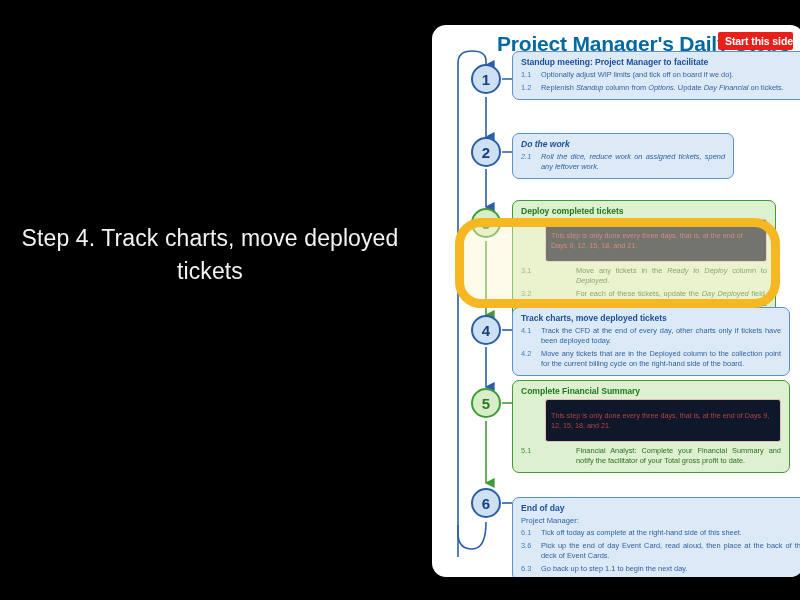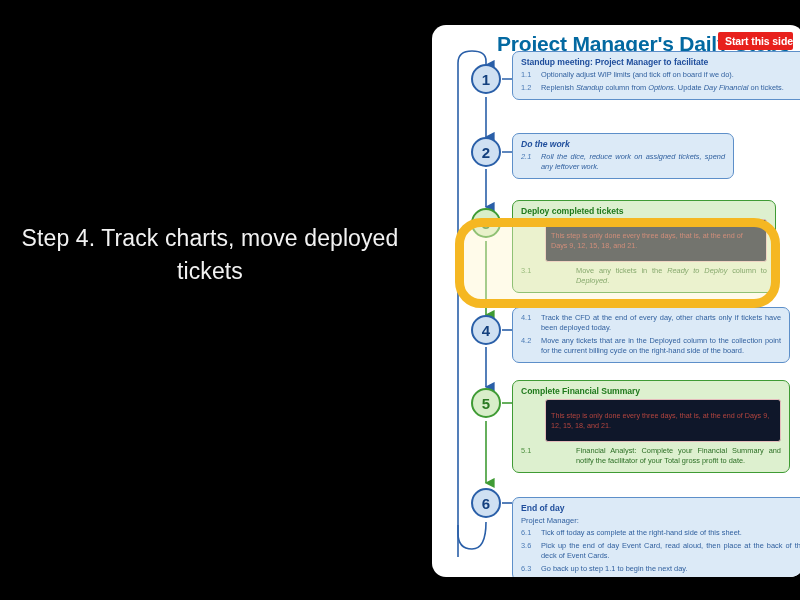--- a/index.html
+++ b/index.html
@@ -162,26 +162,31 @@
 
       <div class="step">
         <div class="circle green" style="left:39px;top:183px;">3</div>
         <div class="box green" style="left:80px;top:175px;width:264px;">
           <div class="bhead">Deploy completed tickets</div>
           <div class="note">This step is only done every three days, that is, at the end of Days 9, 12, 15, 18, and 21.</div>
           <div class="li">
             <span class="num">3.1</span>
             <span class="txt">Move any tickets in the <i>Ready to Deploy</i> column to <i>Deployed</i>.</span>
           </div>
+          <div class="li">
+            <span class="num">3.2</span>
+            <span class="txt">For each of these tickets, update the <i>Day Deployed</i> field, calculate <i>Lead Time</i>, turn over to read instructions on the back, and complete the last field on the front of the ticket.</span>
+          </div>
         </div>
       </div>
 
       <div class="step">
         <div class="circle" style="left:39px;top:290px;">4</div>
         <div class="box" style="left:80px;top:282px;width:278px;">
+          <div class="bhead">Track charts, move deployed tickets</div>
           <div class="li">
             <span class="num">4.1</span>
             <span class="txt">Track the CFD at the end of every day, other charts only if tickets have been deployed today.</span>
           </div>
           <div class="li">
             <span class="num">4.2</span>
             <span class="txt">Move any tickets that are in the Deployed column to the collection point for the current billing cycle on the right-hand side of the board.</span>
           </div>
         </div>
       </div>

